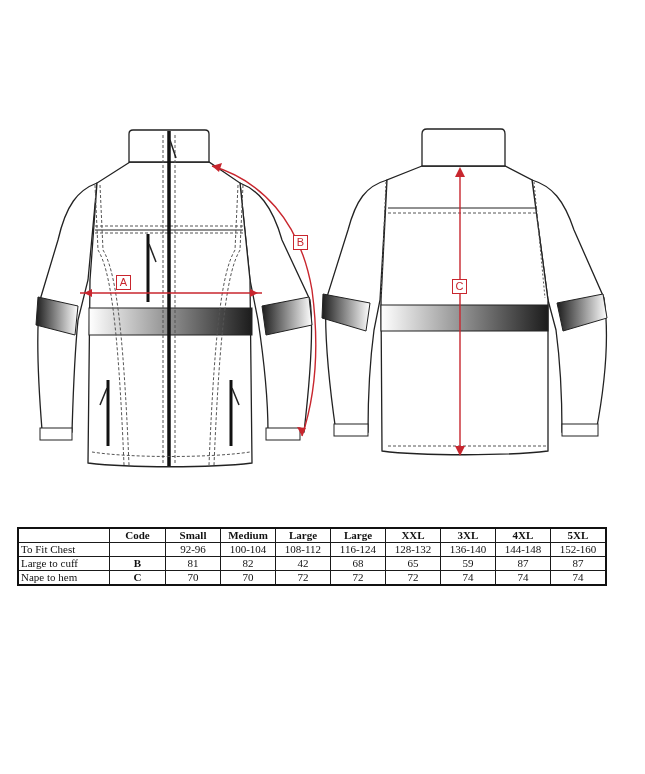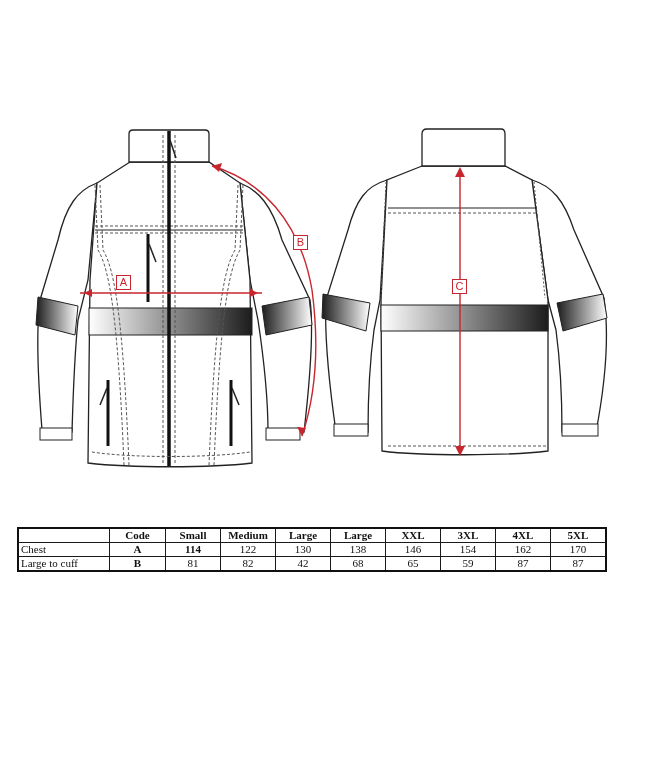--- a/index.html
+++ b/index.html
@@ -127,37 +127,49 @@
     <th class="cs">Small</th>
     <th class="cs">Medium</th>
     <th class="cs">Large</th>
     <th class="cs">Large</th>
     <th class="cs">XXL</th>
     <th class="cs">3XL</th>
     <th class="cs">4XL</th>
     <th class="cs">5XL</th>
   </tr>
   <tr>
-    <td class="rowlabel">Chest</td>
-    <td class="code">A</td>
-    <td style="font-weight:bold">114</td>
-    <td>122</td>
-    <td>130</td>
-    <td>138</td>
-    <td>146</td>
-    <td>154</td>
-    <td>162</td>
-    <td>170</td>
+    <td class="rowlabel">To Fit Chest</td>
+    <td class="code"></td>
+    <td>92-96</td>
+    <td>100-104</td>
+    <td>108-112</td>
+    <td>116-124</td>
+    <td>128-132</td>
+    <td>136-140</td>
+    <td>144-148</td>
+    <td>152-160</td>
   </tr>
   <tr>
     <td class="rowlabel">Large to cuff</td>
     <td class="code">B</td>
     <td>81</td>
     <td>82</td>
     <td>42</td>
     <td>68</td>
     <td>65</td>
     <td>59</td>
     <td>87</td>
     <td>87</td>
   </tr>
+  <tr>
+    <td class="rowlabel">Nape to hem</td>
+    <td class="code">C</td>
+    <td>70</td>
+    <td>70</td>
+    <td>72</td>
+    <td>72</td>
+    <td>72</td>
+    <td>74</td>
+    <td>74</td>
+    <td>74</td>
+  </tr>
 </tbody>
   </table>
 
 </body></html>

